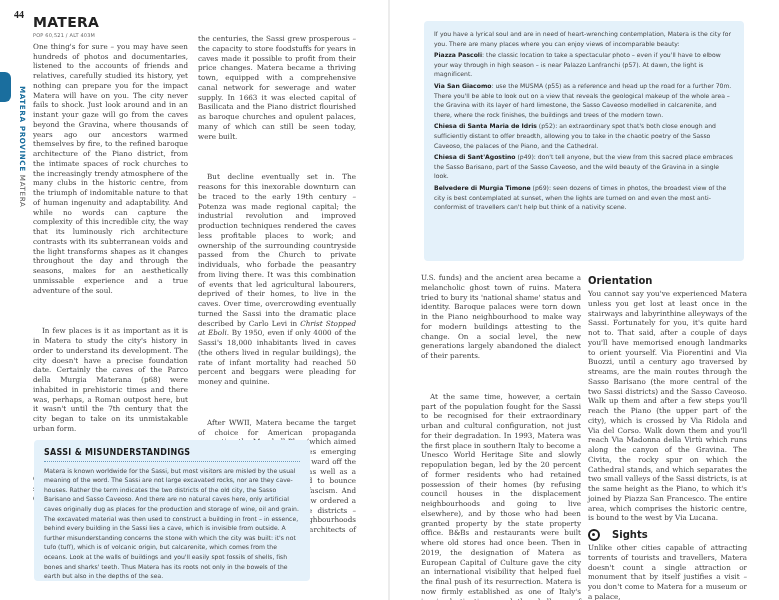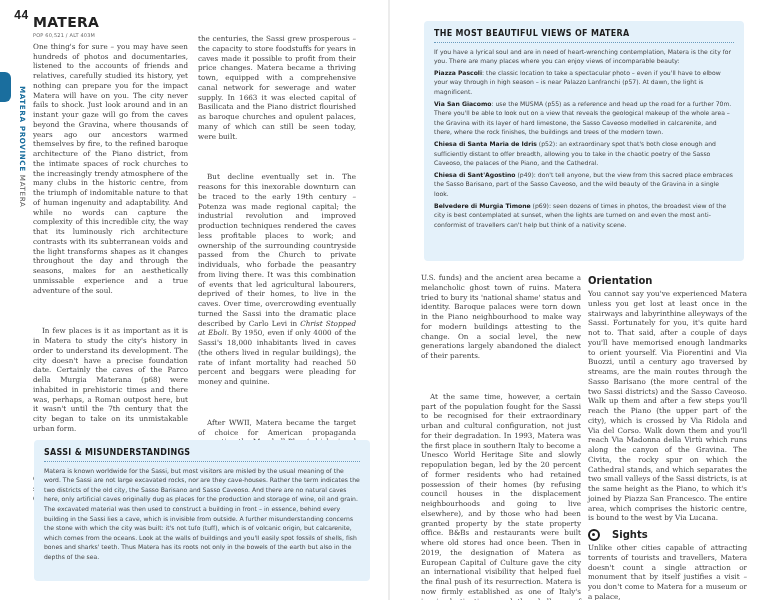--- a/index.html
+++ b/index.html
@@ -4,21 +4,21 @@
 <style>
   * { box-sizing: border-box; margin: 0; padding: 0; }
   html, body { width: 779px; height: 600px; overflow: hidden; background: #ffffff; }
   body { position: relative; font-family: "DejaVu Serif", serif; color: #2b2b2b; }
 
   .page { position: absolute; top: 0; height: 600px; }
   .page-left { left: 0; width: 389px; }
   .page-right { left: 389px; width: 434px; }
   .gutter { position: absolute; left: 388px; top: 0; width: 2px; height: 600px; background: #ececec; }
 
-  .page-num { position: absolute; top: 9px; font-family: Liberation Mono, monospace; font-weight: bold; font-size: 12px; color: #222; }
+  .page-num { position: absolute; top: 9px; font-family: Liberation Serif, serif; font-weight: bold; font-size: 10px; color: #222; }
   .page-left .page-num { left: 14px; }
   .page-right .page-num { right: 9px; }
 
   .side-tab { position: absolute; width: 11px; height: 30px; background: #1a6e9e; }
   .page-left .side-tab { left: 0; top: 72px; border-radius: 0 6px 6px 0; }
   .page-right .side-tab { right: 0; top: 60px; border-radius: 6px 0 0 6px; }
 
   .side-label { position: absolute; font-family: "DejaVu Sans", sans-serif; font-weight: bold; font-size: 7.2px; letter-spacing: 0.6px; white-space: nowrap; writing-mode: vertical-rl; }
   .page-left .side-label { left: 18px; top: 86px; }
   .page-right .side-label { right: 14px; top: 80px; }
@@ -35,21 +35,21 @@
   .chapter-title { font-family: "DejaVu Sans", sans-serif; font-weight: bold; font-size: 14px; line-height: 16px; color: #222; letter-spacing: 0.3px; }
   .pop { font-family: "DejaVu Sans", sans-serif; font-size: 5px; color: #666; margin: 1px 0 1px; letter-spacing: 0.2px; }
 
   .h2 { font-family: "DejaVu Sans", sans-serif; font-weight: bold; font-size: 10px; line-height: 13px; color: #222; margin: 5px 0 2px; }
 
   .box { position: absolute; background: #e4f1fa; border-radius: 4px; padding: 8px 10px 8px 10px; font-family: "DejaVu Sans", sans-serif; font-size: 6.1px; line-height: 9.6px; color: #444; }
   .box-title { font-family: "DejaVu Sans", sans-serif; font-weight: bold; font-size: 8px; color: #1d1d1d; letter-spacing: 0.3px; padding-bottom: 3px; border-bottom: 1px dotted #6a9bbd; margin-bottom: 4px; }
   .box p { margin-bottom: 2px; }
   .box b { color: #222; }
 
-  .left-box { left: 34px; top: 440px; width: 336px; height: 141px; }
+  .left-box { left: 34px; top: 440px; width: 276px; height: 141px; }
   .right-box { left: 35px; top: 21px; width: 320px; height: 240px; }
 
   .r-col1 { left: 32px; top: 273px; width: 160px; }
   .r-col2 { left: 199px; top: 274px; width: 159px; }
 
   .sights-head { display: flex; align-items: center; gap: 12px; }
   .eye-icon { display: inline-block; width: 12px; height: 12px; border: 2.5px solid #1d1d1d; border-radius: 50%; position: relative; }
   .eye-icon::after { content: ""; position: absolute; left: 2px; top: 2px; width: 3px; height: 3px; background: #1d1d1d; border-radius: 50%; }
 
   i { font-style: italic; }
@@ -89,21 +89,20 @@
 
 <div class="page page-right">
   <div class="page-num">45</div>
   <div class="side-tab"></div>
   <div class="side-label">
     <span class="accent">MATERA PROVINCE</span>
     <span class="plain">MATERA</span>
   </div>
 
   <div class="box right-box">
-    <div class="box-title">THE MOST BEAUTIFUL VIEWS OF MATERA</div>
     <p>If you have a lyrical soul and are in need of heart-wrenching contemplation, Matera is the city for you. There are many places where you can enjoy views of incomparable beauty:</p>
     <p><b>Piazza Pascoli</b><span>: the classic location to take a spectacular photo – even if you'll have to elbow your way through in high season – is near Palazzo Lanfranchi (p57). At dawn, the light is magnificent.</span></p>
     <p><b>Via San Giacomo</b><span>: use the MUSMA (p55) as a reference and head up the road for a further 70m. There you'll be able to look out on a view that reveals the geological makeup of the whole area – the Gravina with its layer of hard limestone, the Sasso Caveoso modelled in calcarenite, and there, where the rock finishes, the buildings and trees of the modern town.</span></p>
     <p><b>Chiesa di Santa Maria de Idris</b><span> (p52): an extraordinary spot that's both close enough and sufficiently distant to offer breadth, allowing you to take in the chaotic poetry of the Sasso Caveoso, the palaces of the Piano, and the Cathedral.</span></p>
     <p><b>Chiesa di Sant'Agostino</b><span> (p49): don't tell anyone, but the view from this sacred place embraces the Sasso Barisano, part of the Sasso Caveoso, and the wild beauty of the Gravina in a single look.</span></p>
     <p><b>Belvedere di Murgia Timone</b><span> (p69): seen dozens of times in photos, the broadest view of the city is best contemplated at sunset, when the lights are turned on and even the most anti-conformist of travellers can't help but think of a nativity scene.</span></p>
   </div>
 
   <div class="col r-col1">
     <p>U.S. funds) and the ancient area became a melancholic ghost town of ruins. Matera tried to bury its 'national shame' status and identity. Baroque palaces were torn down in the Piano neighbourhood to make way for modern buildings attesting to the change. On a social level, the new generations largely abandoned the dialect of their parents.</p>

